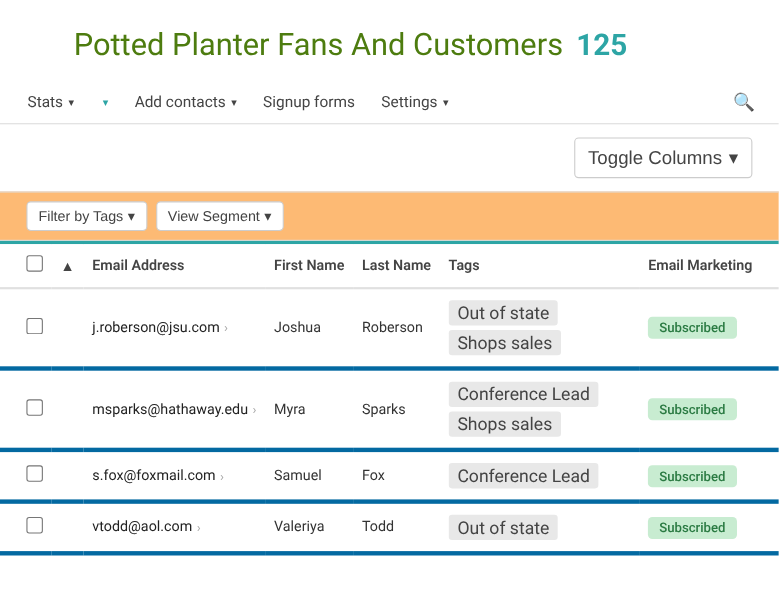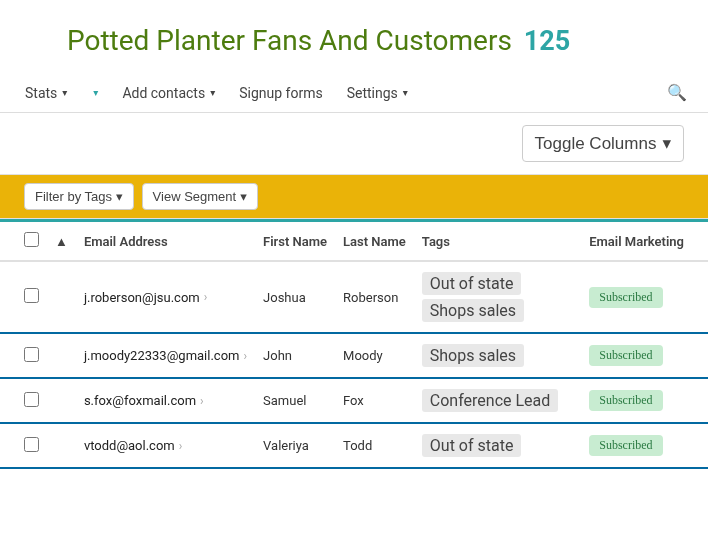--- a/index.html
+++ b/index.html
@@ -82,21 +82,21 @@
       align-items: center;
       gap: 6px;
     }
 
     
     .filter-bar {
       padding: 0 24px 0 24px;
       display: flex;
       align-items: center;
       gap: 8px;
-      background: #eab308;
+      background: #fdba74;
       border-top: 1px solid #e0e0e0;
       border-bottom: 1px solid #e0e0e0;
       padding-top: 8px;
       padding-bottom: 8px;
     }
     .filter-btn {
       border: 1px solid #ccc;
       background: #fff;
       padding: 5px 10px;
       border-radius: 4px;
@@ -140,36 +140,35 @@
     }
     thead th:first-child {
       width: 36px;
       padding-left: 24px;
     }
     thead th:last-child {
       padding-right: 24px;
     }
 
     tbody tr {
-      border-bottom: 2px solid #0369a1;
+      border-bottom: 4px solid #0369a1;
     }
 
     tbody td {
       padding: 10px 8px;
       font-size: 13px;
       color: #333;
       vertical-align: middle;
     }
     tbody td:first-child {
       padding-left: 24px;
       width: 36px;
     }
     tbody td:last-child {
       padding-right: 24px;
-      font-family: Liberation Serif, serif;
     }
     input[type="checkbox"] {
       width: 15px;
       height: 15px;
       cursor: pointer;
     }
 
     .email-cell {
       display: flex;
       align-items: center;
@@ -302,28 +301,29 @@
               <span class="tag">Shops sales</span>
             </div>
           </td>
           <td><span class="subscribed-badge">Subscribed</span></td>
         </tr>
         <tr>
           <td><input type="checkbox" style=""></td>
           <td></td>
           <td>
             <div class="email-cell">
-              <span>j.moody22333@gmail.com</span>
+              <span>msparks@hathaway.edu</span>
               <span class="email-arrow">›</span>
             </div>
           </td>
-          <td>John</td>
-          <td>Moody</td>
+          <td>Myra</td>
+          <td>Sparks</td>
           <td>
             <div class="tags-cell">
+              <span class="tag">Conference Lead</span>
               <span class="tag">Shops sales</span>
             </div>
           </td>
           <td><span class="subscribed-badge">Subscribed</span></td>
         </tr>
         <tr>
           <td><input type="checkbox" style=""></td>
           <td></td>
           <td>
             <div class="email-cell">

